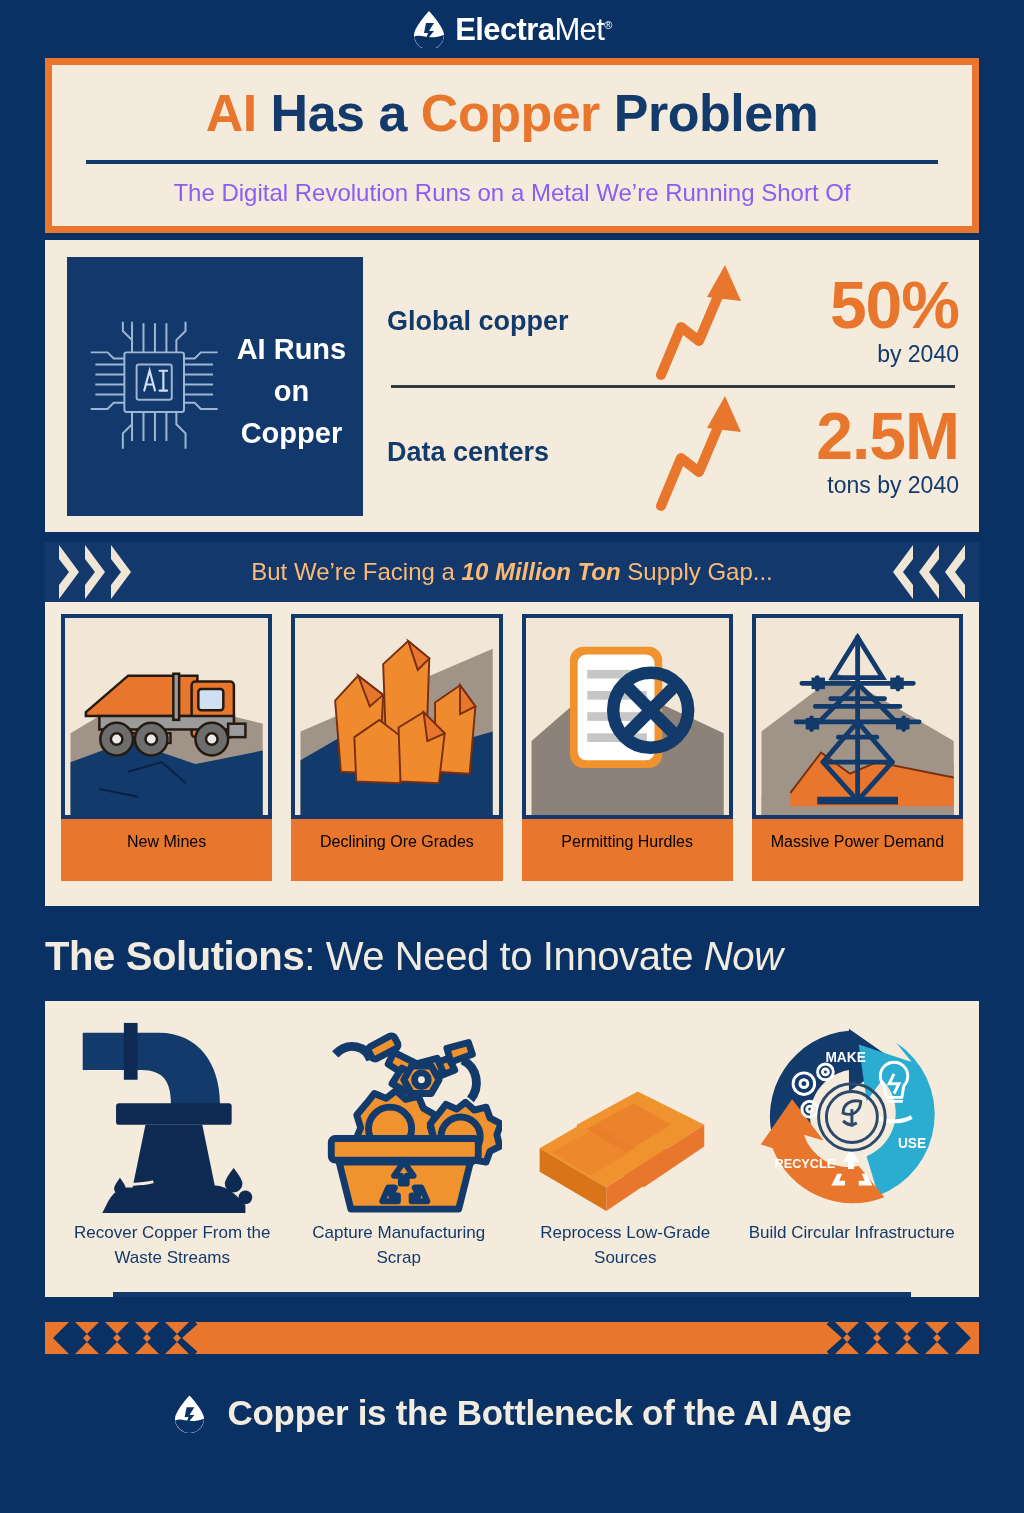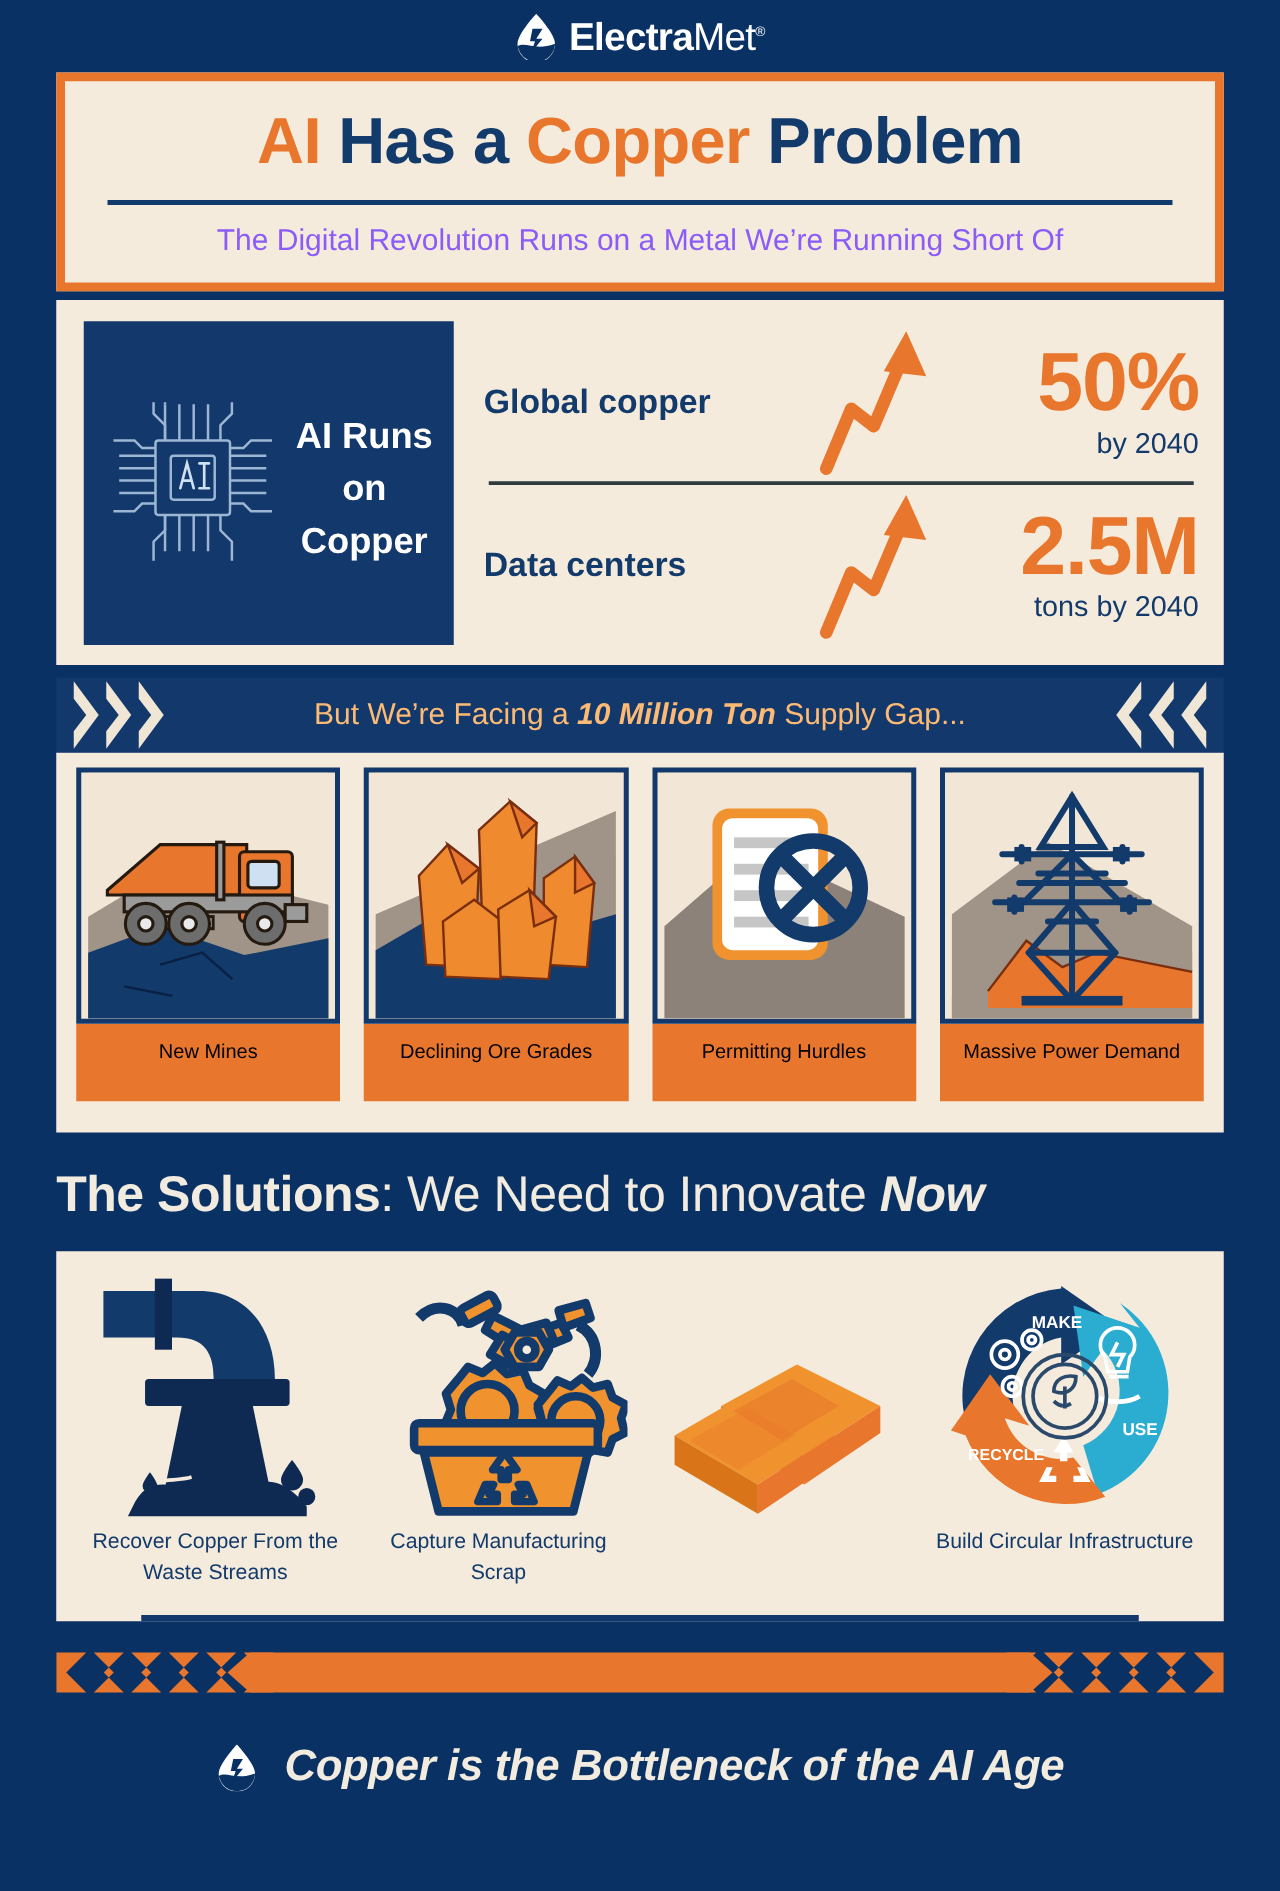--- a/index.html
+++ b/index.html
@@ -160,21 +160,21 @@
   }
 
   
   .sol-heading {
     margin: 28px 45px 22px;
     font-size: 40px;
     color: #f2ece0;
     letter-spacing: -0.4px;
   }
   .sol-heading .b { font-weight: bold; }
-  .sol-heading .bi { font-weight: bold; font-style: italic; }
+  .sol-heading .bi { font-weight: normal; font-style: italic; }
 
   
   .sol-panel {
     margin: 0 45px;
     background: #f5ebdd;
     padding: 18px 14px 0;
   }
   .sol-row { display: flex; }
   .sol-item { flex: 1; display: flex; flex-direction: column; align-items: center; }
   .sol-art { height: 196px; width: 100%; display: flex; align-items: center; justify-content: center; }
@@ -199,21 +199,20 @@
     align-items: center;
     justify-content: center;
     gap: 22px;
     height: 72px;
   }
   .footer-drop { width: 33px; height: 40px; }
   .footer-text {
     color: #f2ece0;
     font-size: 35px;
     font-weight: bold;
-    font-style: italic;
     letter-spacing: -0.3px;
   }
 </style>
 </head>
 <body>
 
 <div class="logo-bar">
   <svg class="logo-drop" viewBox="0 0 34 38">
     <path d="M17 1 C17 1 32 17 32 25 A15 15 0 0 1 2 25 C2 17 17 1 17 1 Z" fill="#ffffff"></path>
     <path d="M2 27 C9 23 16 31 32 25 A15 15 0 0 1 4 32 Z" fill="#0a3163"></path>
@@ -482,20 +481,21 @@
           <path d="M56 108 L118 74 L186 108 L124 148 Z" fill="#f0922e"></path>
           <path d="M56 108 L56 132 L124 172 L124 148 Z" fill="#d97518"></path>
           <path d="M124 148 L186 108 L186 130 L124 172 Z" fill="#e8762c"></path>
           <path d="M18 132 L80 96 L148 132 L86 172 Z" fill="#f0922e"></path>
           <path d="M18 132 L18 156 L86 196 L86 172 Z" fill="#d97518"></path>
           <path d="M86 172 L148 132 L148 154 L86 196 Z" fill="#e8762c"></path>
           <path d="M66 112 L114 86 L152 108 L106 136 Z" fill="#e8762c" opacity="0.55"></path>
           <path d="M30 136 L78 110 L116 132 L70 160 Z" fill="#e8762c" opacity="0.35"></path>
         </svg>
       </div>
+      <div class="sol-label">Reprocess Low-Grade Sources</div>
     </div>
 
     <div class="sol-item">
       <div class="sol-art">
         <svg viewBox="0 0 210 200">
           <path d="M102 12 A88 88 0 0 0 26 128 L64 112 A48 48 0 0 1 102 52 L102 74 L148 42 L102 10 Z" fill="#123a6b"></path>
           <path d="M150 24 A88 88 0 0 1 132 180 L120 140 A48 48 0 0 0 136 62 L120 84 L112 26 L166 44 Z" fill="#2aadd0"></path>
           <path d="M24 132 A88 88 0 0 0 138 182 L112 150 A48 48 0 0 1 56 118 L76 124 L44 82 L12 128 Z" fill="#e8762c"></path>
           <g fill="none" stroke="#ffffff" stroke-width="3">
             <circle cx="56" cy="66" r="11"></circle>

